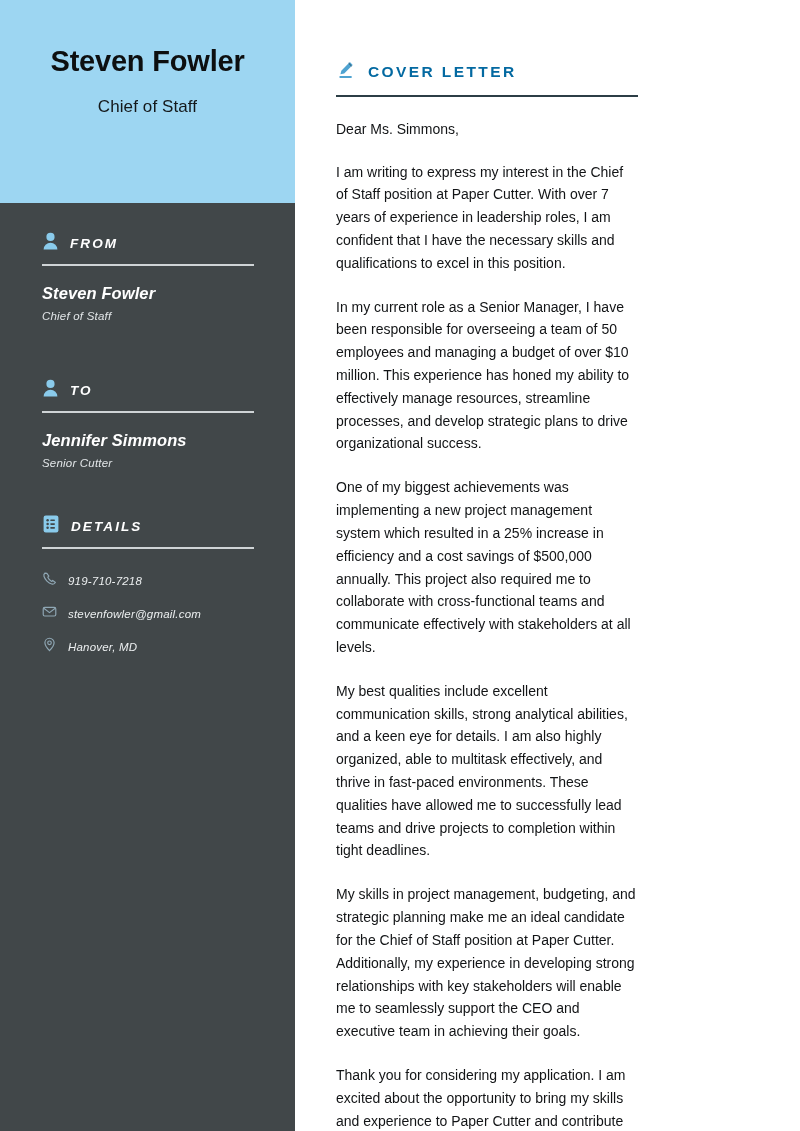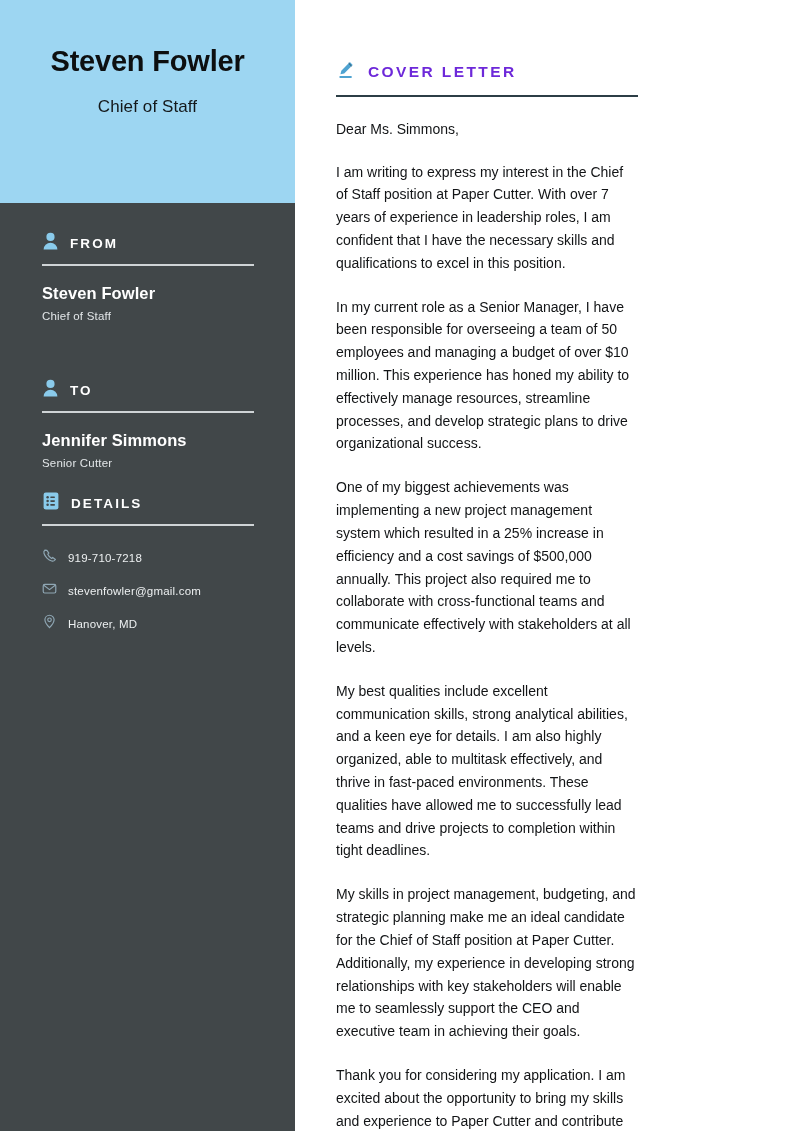--- a/index.html
+++ b/index.html
@@ -56,20 +56,21 @@
     letter-spacing: 0.1px;
   }
 
   .sidebar-body {
     padding: 28px 40px 0 42px;
     box-sizing: border-box;
   }
 
   .section {
     margin-bottom: 10px;
+    font-style: italic;
   }
   .section-head {
     display: flex;
     align-items: center;
     gap: 11px;
     height: 24px;
   }
   .section-title {
     font-size: 13.5px;
     font-weight: bold;
@@ -92,21 +93,21 @@
   }
   .entity-sub {
     margin-top: 7px;
     font-size: 11.5px;
     color: #e2e6e8;
     letter-spacing: 0.2px;
   }
 
   .section.from-sec { margin-bottom: 0; }
   .sec-gap-to { margin-top: 56px; }
-  .sec-gap-details { margin-top: 22px; }
+  .sec-gap-details { margin-top: 45px; }
 
   .detail-list {
     margin-top: 22px;
     display: flex;
     flex-direction: column;
     gap: 14px;
   }
   .detail-row {
     display: flex;
     align-items: center;
@@ -128,21 +129,21 @@
   }
   .letter-head {
     display: flex;
     align-items: center;
     gap: 13px;
   }
   .letter-title {
     font-size: 15.5px;
     font-weight: bold;
     letter-spacing: 2.4px;
-    color: #6d28d9;
+    color: #0369a1;
   }
   .letter-rule {
     height: 1.5px;
     background: #2c3e46;
     margin-top: 11px;
   }
 
   .salutation {
     margin-top: 22px;
     font-size: 14px;

